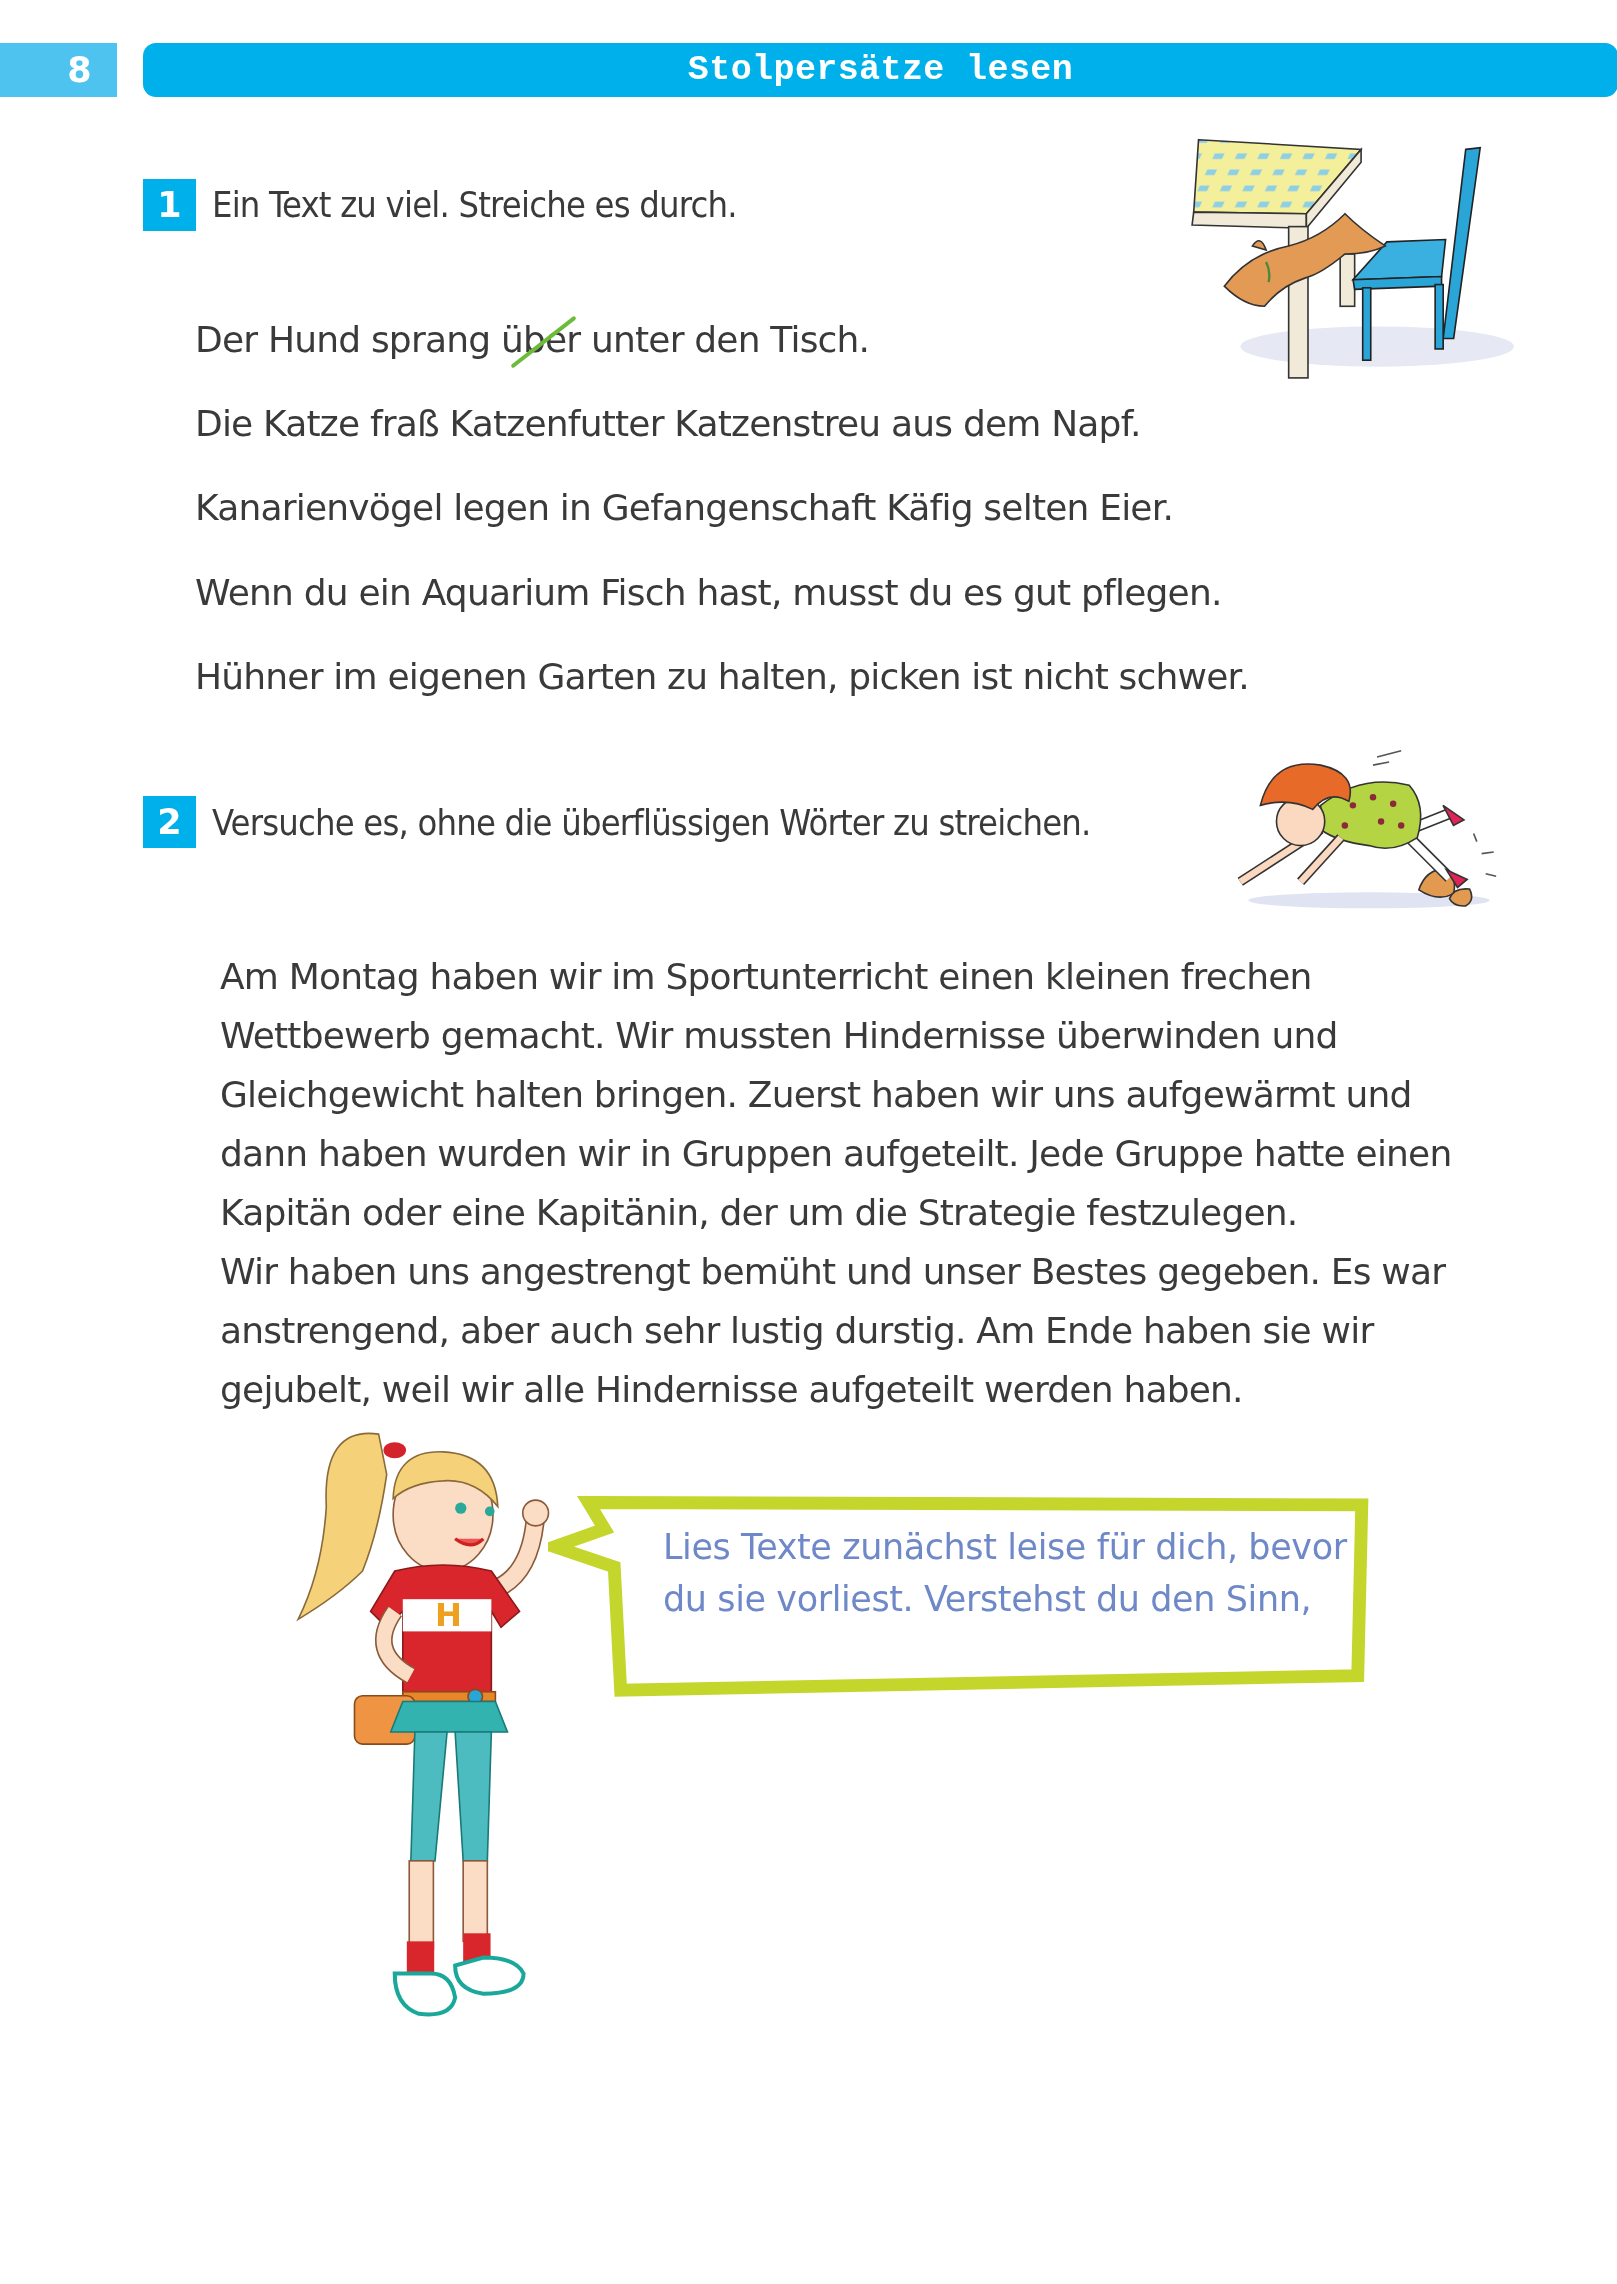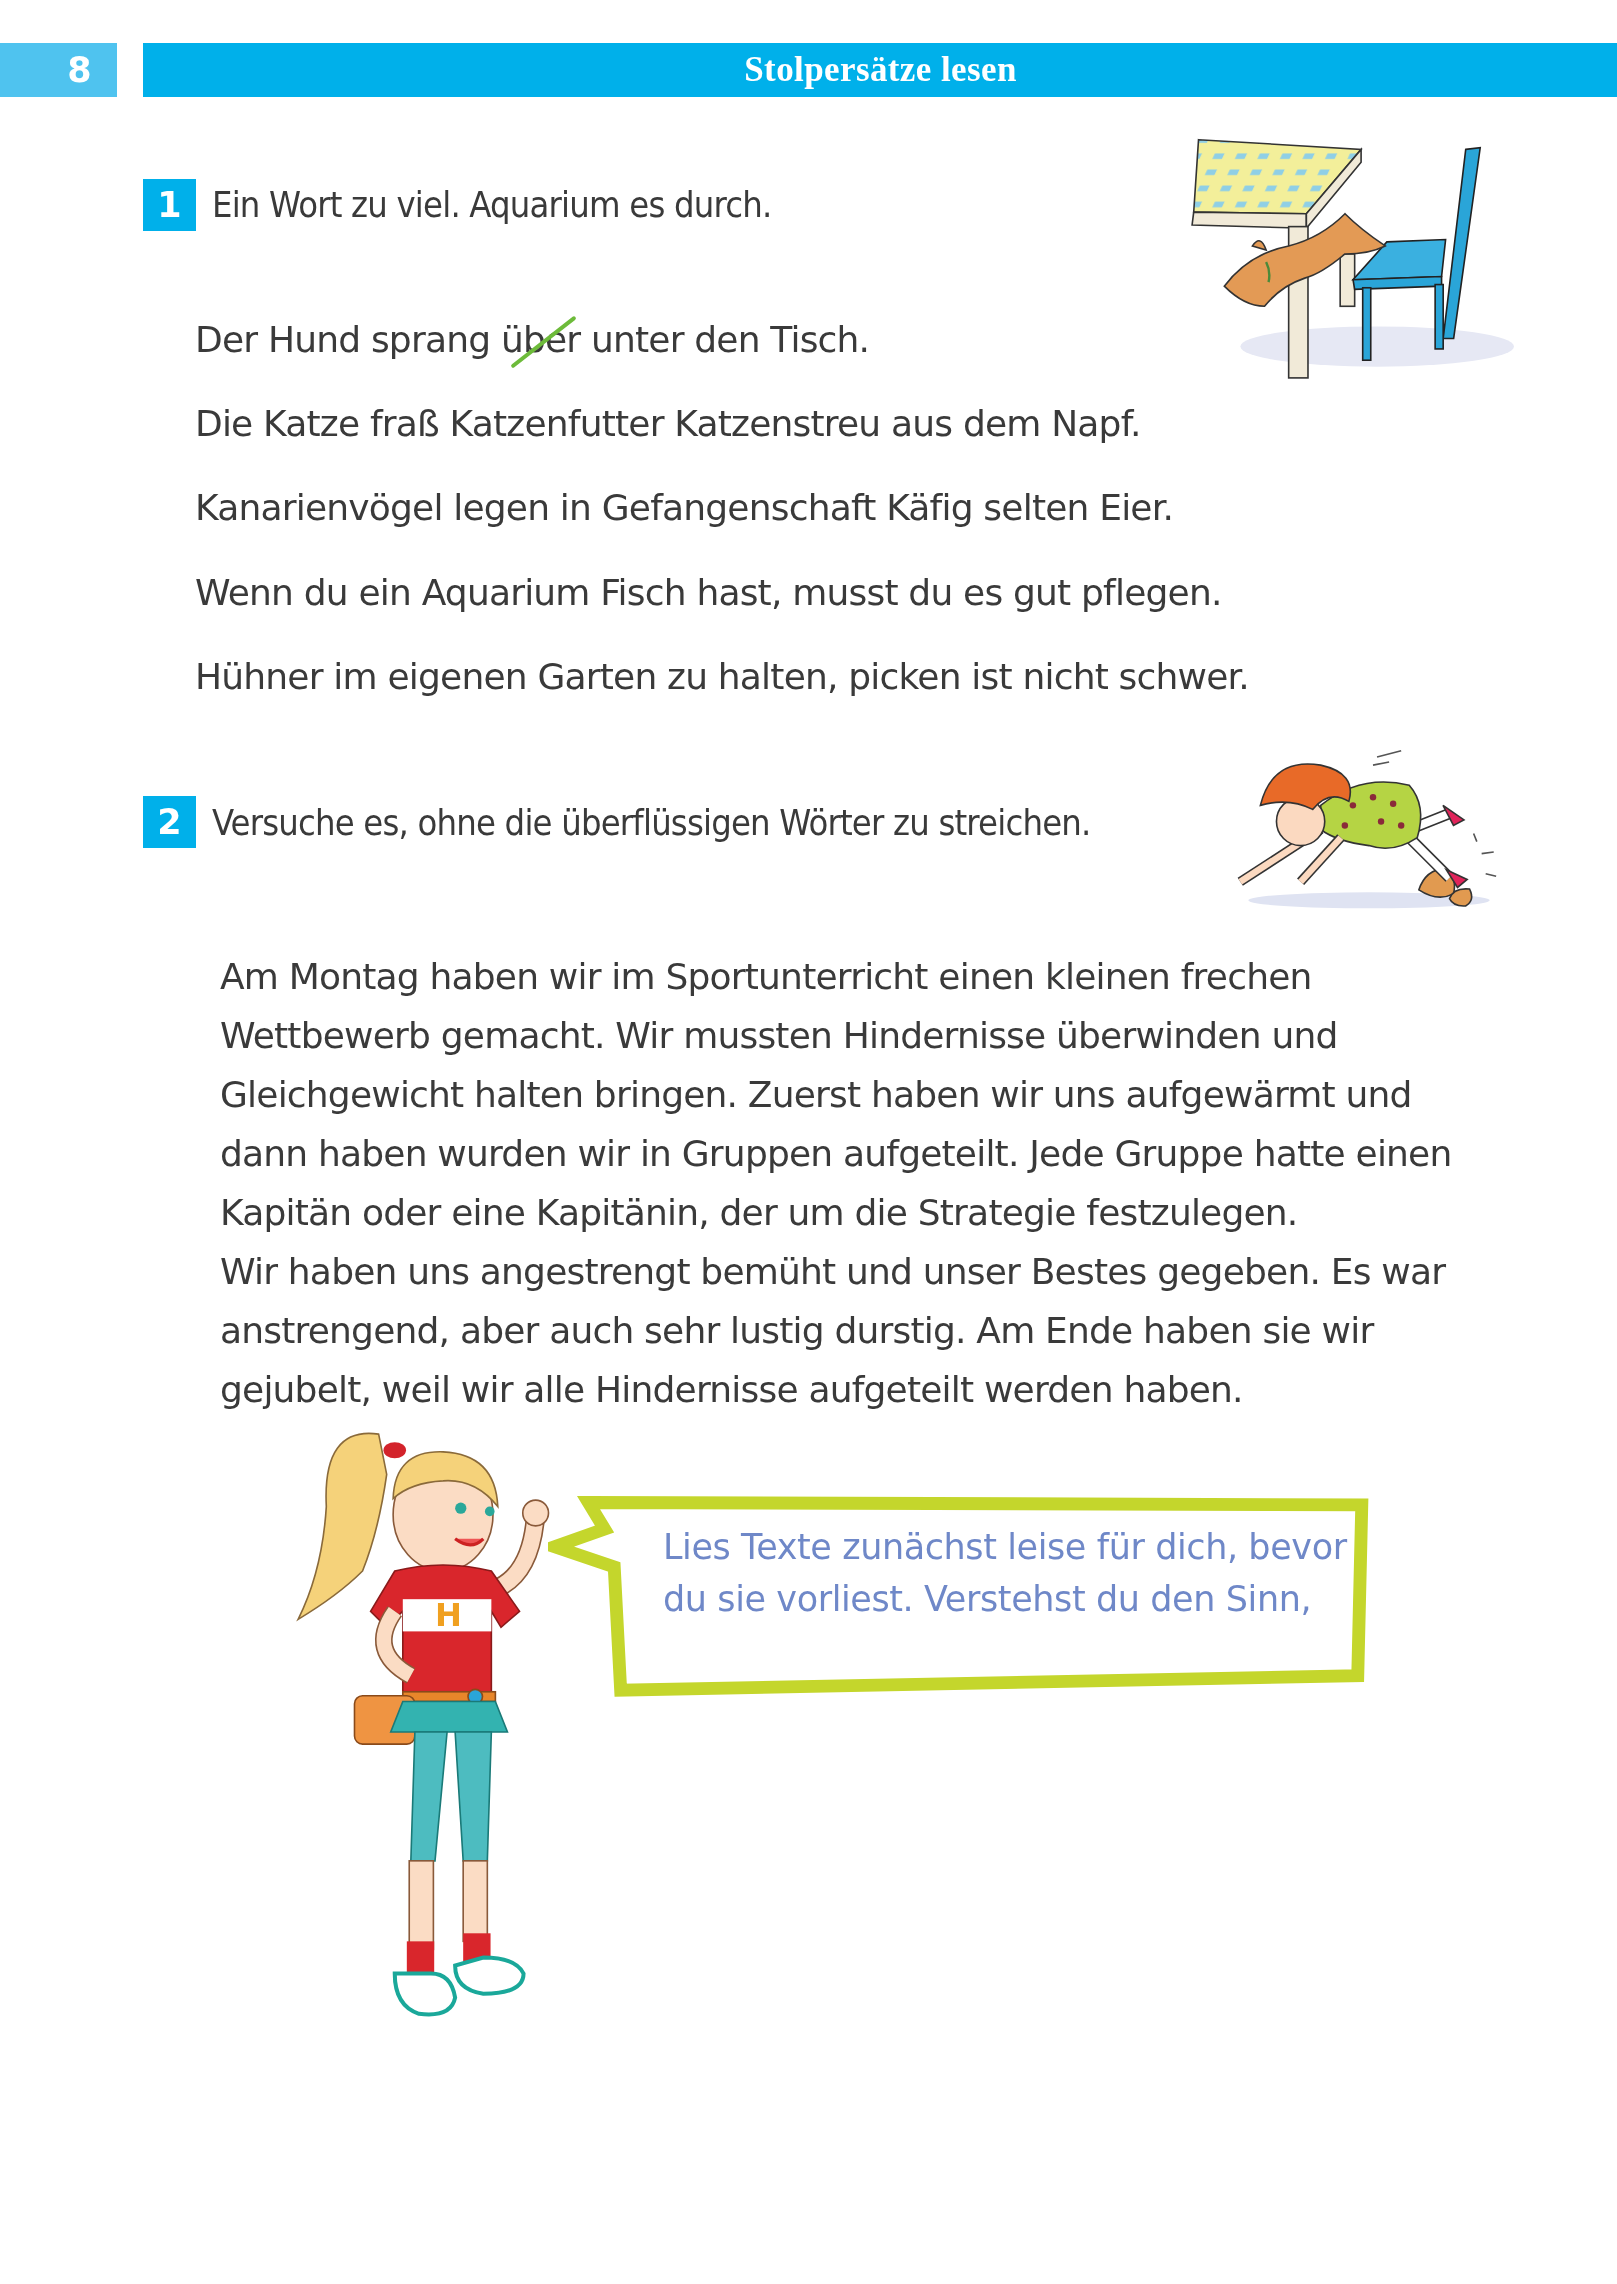--- a/index.html
+++ b/index.html
@@ -7,21 +7,21 @@
          font-family: "Liberation Sans", "DejaVu Sans", sans-serif; color: #3a3a3a; }
 
   
   .page-num { position: absolute; left: 0; top: 43px; width: 117px; height: 54px;
               background: #4fc3ef; color: #fff; font-weight: bold; font-size: 35px;
               display: flex; align-items: center; justify-content: center;
               font-family: "DejaVu Sans", sans-serif; padding-left: 42px; box-sizing: border-box; }
   .title-bar { position: absolute; left: 143px; top: 43px; width: 1475px; height: 54px;
                background: #00b0ea; color: #fff; font-weight: bold; font-size: 35px;
                display: flex; align-items: center; justify-content: center;
-               font-family: Liberation Serif, serif; letter-spacing: 0.4px; }
+               font-family: Liberation Mono, monospace; letter-spacing: 0.4px; border-radius: 13px; }
 
   
   .badge { position: absolute; left: 143px; width: 53px; height: 52px; background: #00b0ea;
            color: #fff; font-weight: bold; font-size: 35px; display: flex; align-items: center;
            justify-content: center; font-family: "DejaVu Sans", sans-serif; }
   .instr { position: absolute; left: 212px; font-size: 36px; line-height: 47px; color: #3a3a3a;
            font-family: "DejaVu Sans", sans-serif; font-stretch: condensed; letter-spacing: -0.8px; }
 
   .sentence { position: absolute; left: 195px; font-size: 36px; line-height: 47px; color: #3a3a3a;
               font-family: "DejaVu Sans", sans-serif; letter-spacing: -0.8px; white-space: nowrap; }
@@ -44,21 +44,21 @@
                  letter-spacing: -0.4px; }
   .bubble-text p { margin: 1px; white-space: nowrap; }
 </style>
 </head>
 <body>
 
 <div class="page-num">8</div>
 <div class="title-bar">Stolpersätze lesen</div>
 
 <div class="badge" style="top:179px;">1</div>
-<div class="instr" style="top:181px;">Ein Wort zu viel. Aquarium es durch.</div>
+<div class="instr" style="top:181px;">Ein Text zu viel. Streiche es durch.</div>
 
 <div class="sentence" style="top:316px;">
   <span>Der Hund sprang </span><span class="struck">über</span><span> unter den Tisch.</span>
 </div>
 <div class="sentence" style="top:400px;">Die Katze fraß Katzenfutter Katzenstreu aus dem Napf.</div>
 <div class="sentence" style="top:484px;text-align:right;">Kanarienvögel legen in Gefangenschaft Käfig selten Eier.</div>
 <div class="sentence" style="top:569px;">Wenn du ein Aquarium Fisch hast, musst du es gut pflegen.</div>
 <div class="sentence" style="top:653px;">Hühner im eigenen Garten zu halten, picken ist nicht schwer.</div>
 
 <div class="illus" style="left:1176px; top:133px; width:338px; height:250px;">

